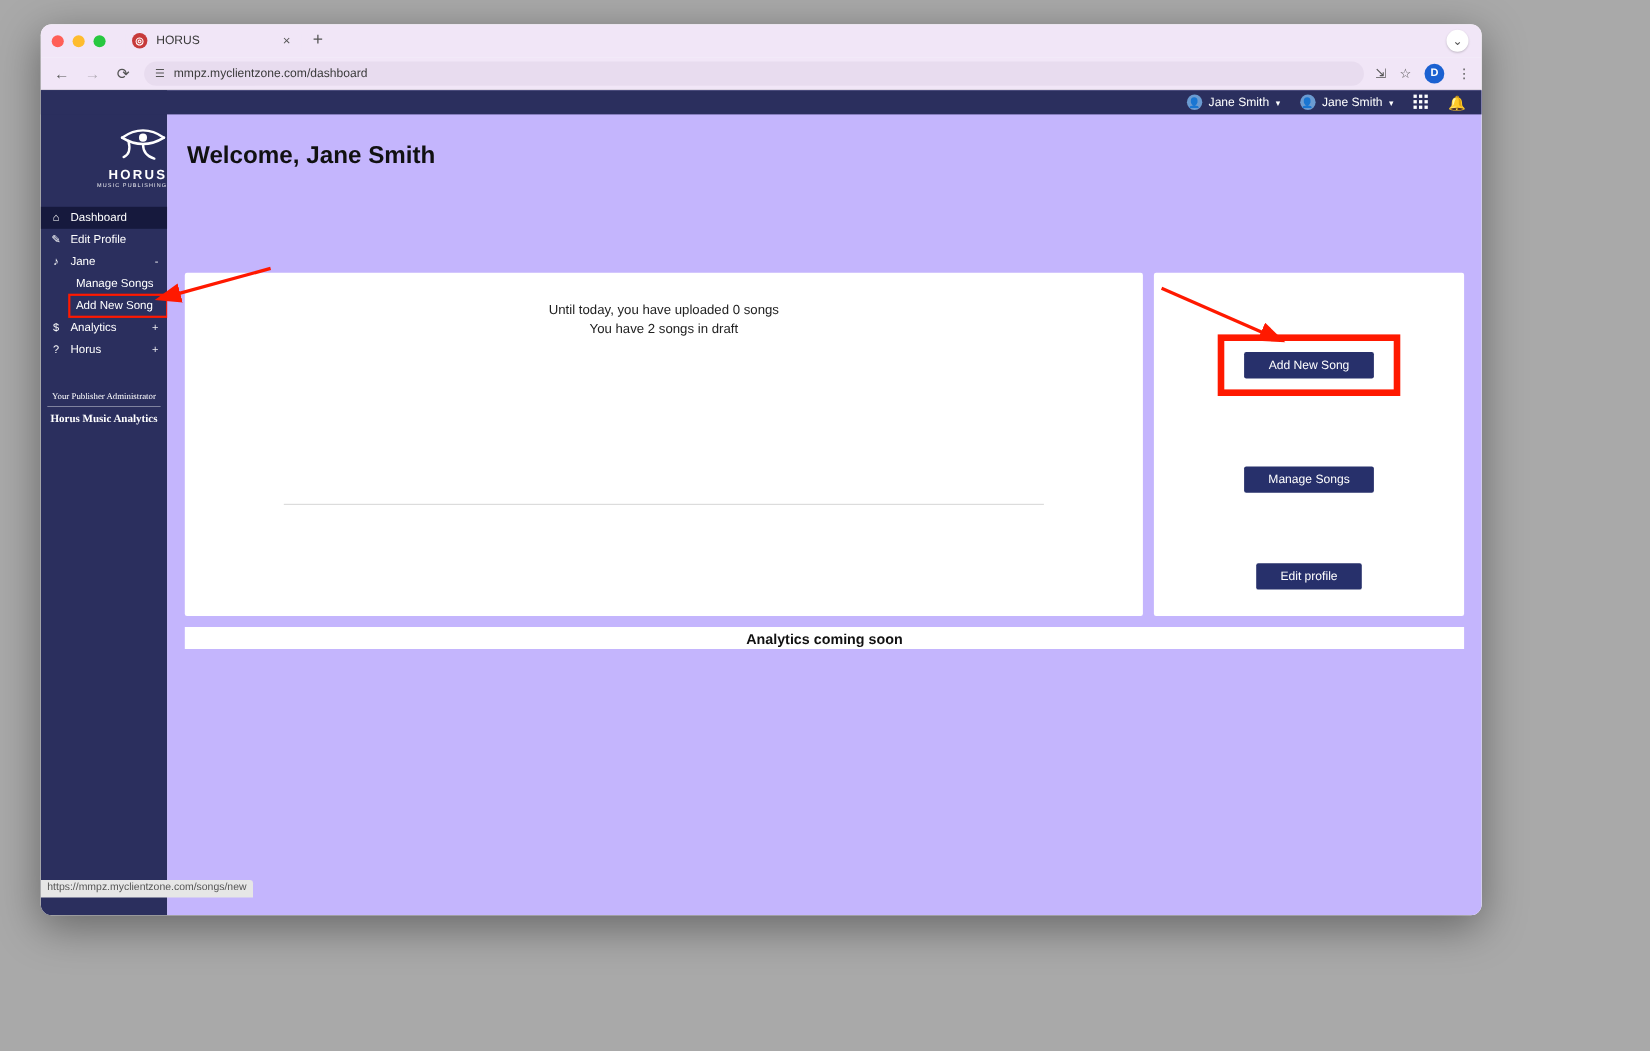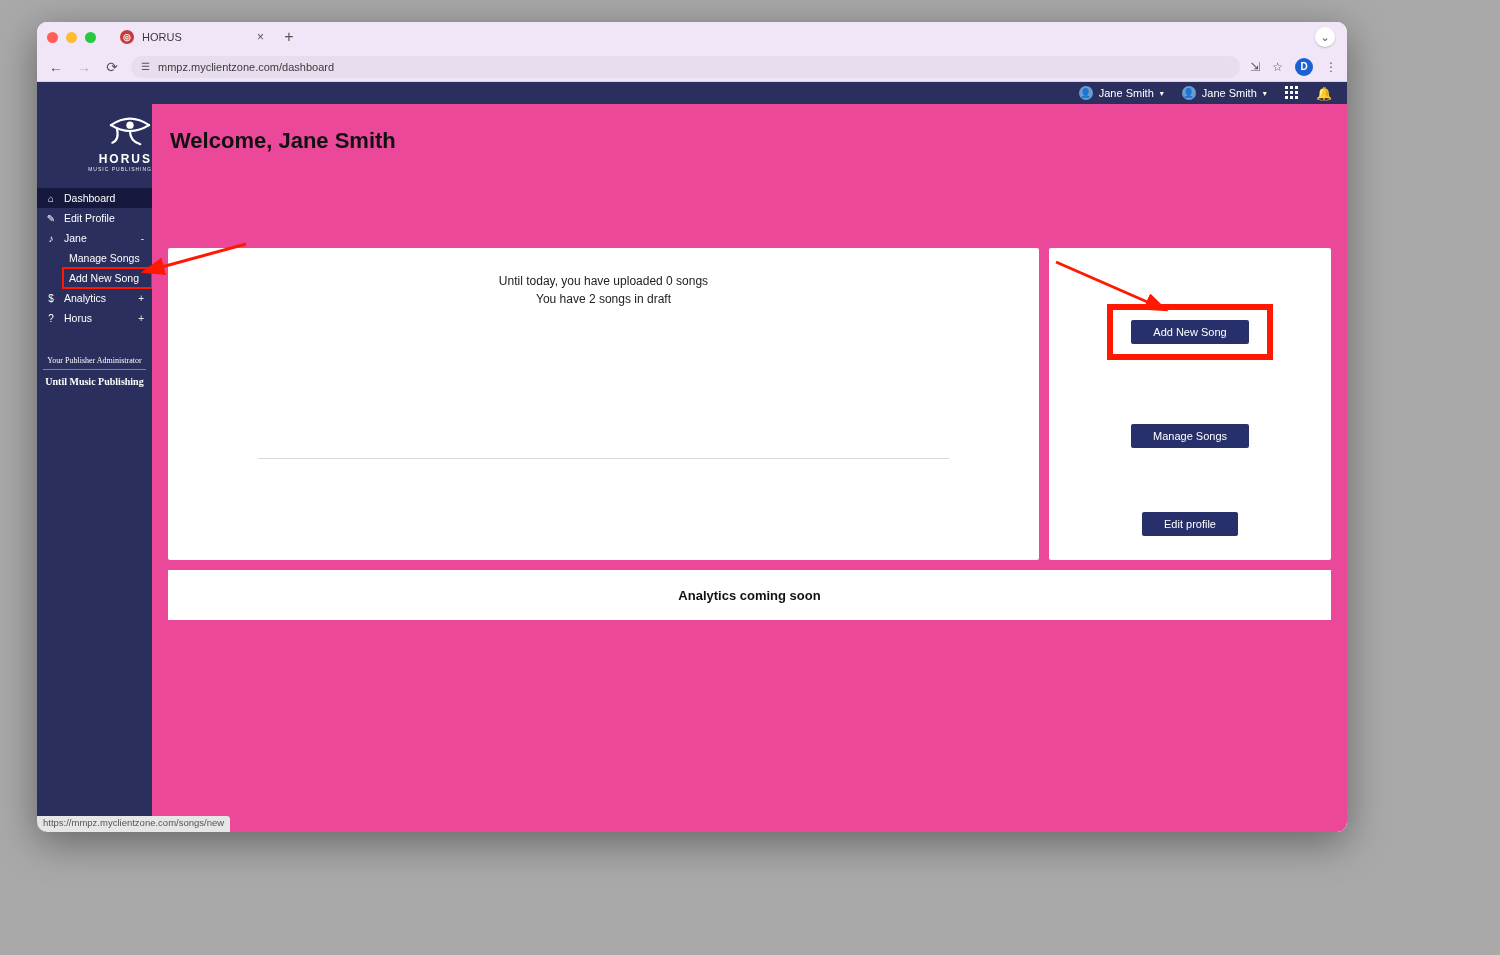--- a/index.html
+++ b/index.html
@@ -102,43 +102,43 @@
   .nav-sub .sub-item{padding:4px 6px;cursor:pointer;}
   .nav-sub .sub-item.highlight{
     outline:2px solid #ff1900;outline-offset:-1px;
   }
   .admin-block{margin-top:28px;text-align:center;font-size:8px;padding:0 6px;font-family:Liberation Serif, serif;}
   .admin-block .label{border-bottom:1px solid rgba(255,255,255,.4);padding-bottom:4px;margin-bottom:6px;}
   .admin-block .name{font-size:10px;font-weight:600;}
 
   .main {
     flex:1; padding:34px 16px 16px 16px; position:relative;
-    background:#ec4899;
+    background:#c4b5fd;
   }
   .welcome{font-size:22px;font-weight:700;color:#111;margin:12px 0 0 2px;}
   .panels{display:flex;gap:10px;margin-top:94px;}
   .card{background:#fff;border-radius:2px;}
   .card.big{flex:1;height:312px;padding:22px 24px;display:flex;flex-direction:column;align-items:center;}
   .card.big .stats{text-align:center;font-size:12px;color:#222;margin-top:2px;line-height:1.5;}
   .card.big .divider{height:1px;background:#d9d9d9;width:84%;margin-top:150px;}
   .card.side{width:282px;height:312px;display:flex;flex-direction:column;align-items:center;justify-content:flex-start;padding:56px 0;gap:64px;}
   .btn{
     background:#27306b;color:#fff;border:none;
     font-size:11px;padding:6px 22px;border-radius:2px;cursor:pointer;
   }
   .btn-wrap.highlight{
     border:6px solid #ff1900;padding:10px 18px;display:inline-block;
   }
   .analytics{
-    margin-top:10px;background:#fff;height:50px;
+    margin-top:10px;background:#fff;height:20px;
     display:flex;align-items:center;justify-content:center;
     font-size:13px;font-weight:700;color:#111;
   }
   .statusbar{
-    position:absolute;left:0;bottom:0;height:16px;
+    position:absolute;left:0;bottom:16px;height:16px;
     background:#e6e6e6;font-size:9.5px;color:#555;
     padding:1px 6px;border-top-right-radius:3px;
   }
 
   
   .arrow{position:absolute;pointer-events:none;}
   .arrow svg{overflow:visible;}
 </style>
 </head>
 <body>
@@ -247,21 +247,21 @@
         </div>
         <div class="nav-item">
           <span class="icon">?</span>
           <span>Horus</span>
           <span class="exp">+</span>
         </div>
       </div>
 
       <div class="admin-block">
         <div class="label">Your Publisher Administrator</div>
-        <div class="name">Until Music Publishing</div>
+        <div class="name">Horus Music Analytics</div>
       </div>
     </div>
 
     <div class="main">
       <div class="welcome">Welcome, Jane Smith</div>
 
       <div class="panels">
         <div class="card big">
           <div class="stats">
             <div>Until today, you have uploaded 0 songs</div>

